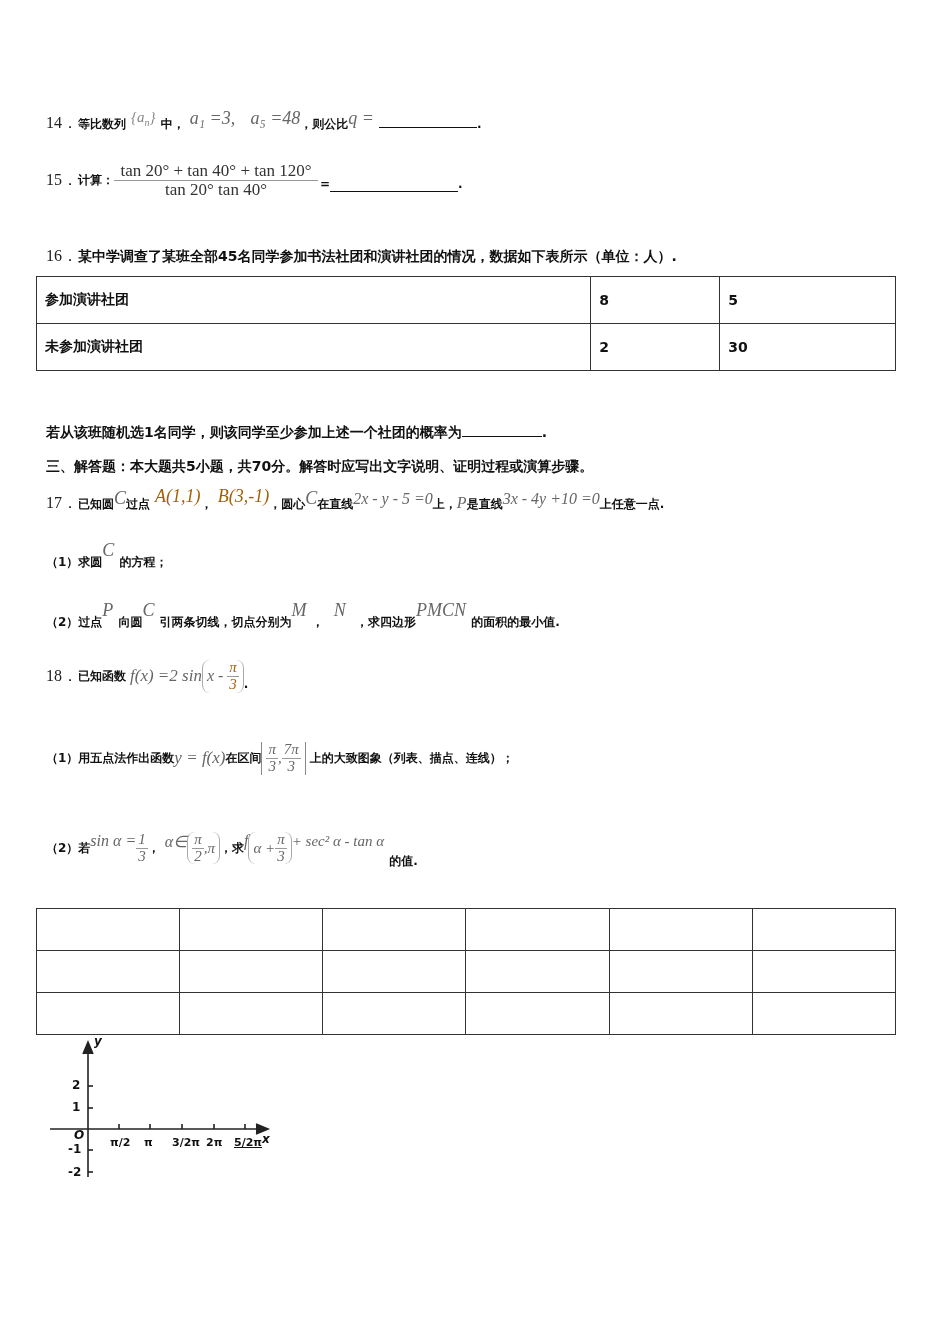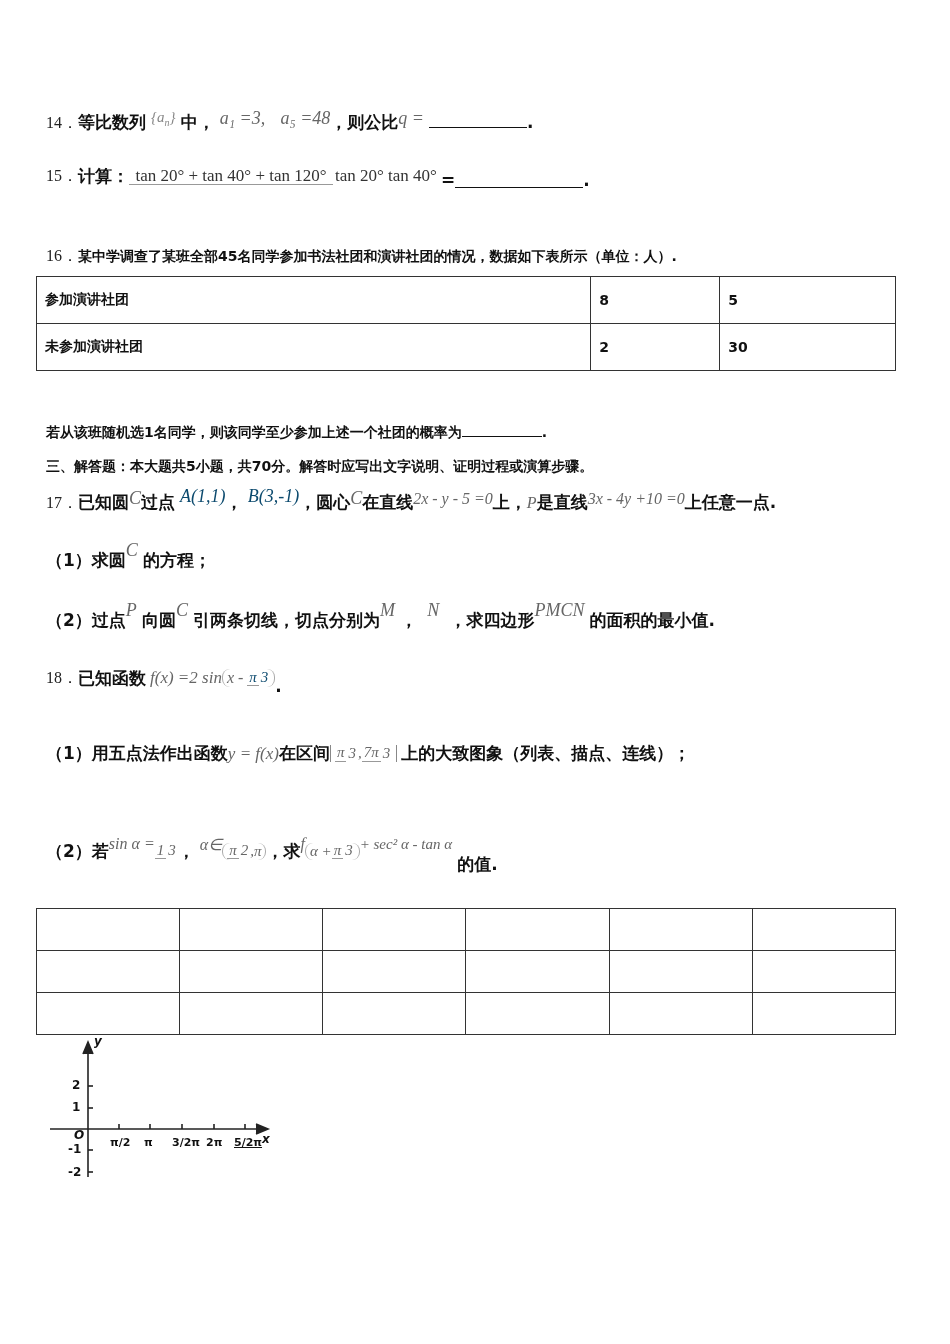--- a/index.html
+++ b/index.html
@@ -1,24 +1,24 @@
 <!DOCTYPE html>
 <html><head>
 <meta charset="utf-8">
 <style>
   html, body { margin:0; padding:0; background:#ffffff; }
   body { width:950px; height:1344px; position:relative; overflow:hidden;
          font-family:"DejaVu Serif", serif; color:#111; }
   .abs { position:absolute; white-space:nowrap; }
-  .cn { font-family:"DejaVu Sans", sans-serif; font-size:17px; font-weight:bold; color:#111; }
+  .cn { font-family:"DejaVu Sans", sans-serif; font-size:12px; font-weight:bold; color:#111; }
   .num { font-family:"Liberation Serif", serif; font-size:16px; color:#222; }
   .m { font-family:"Liberation Serif", serif; font-style:italic; color:#666; font-size:18px; }
-  .mr { font-family:"Liberation Serif", serif; color:#0c4a6e; font-size:18px; }
+  .mr { font-family:"Liberation Serif", serif; color:#a16207; font-size:18px; }
   .blank { display:inline-block; border-bottom:1.5px solid #111; height:14px; vertical-align:baseline; }
-  .frac { display:inline-flex; align-items:center; vertical-align:middle; }
+  .frac { display:inline-flex; flex-direction:column; align-items:center; vertical-align:middle; }
   .frac .n { border-bottom:1px solid #999; padding:0 2px; line-height:1.05; }
   .frac .d { padding:0 2px; line-height:1.05; }
   table.t16 { position:absolute; left:36px; top:276px; width:860px; border-collapse:collapse; }
   table.t16 td { border:1.5px solid #333; height:46px; padding:0 8px; font-family:"DejaVu Sans", sans-serif; font-size:14px; font-weight:bold; vertical-align:middle; }
   table.t18 { position:absolute; left:36px; top:908px; width:860px; border-collapse:collapse; }
   table.t18 td { border:1.5px solid #333; height:39px; width:16.66%; }
   .paren { display:inline-block; border-left:1px solid #aaa; border-right:1px solid #aaa; border-radius:8px; padding:0 4px; vertical-align:middle; }
   .brack { display:inline-block; border-left:1.5px solid #888; border-right:1.5px solid #888; padding:0 4px; vertical-align:middle; }
 </style>
 </head>

